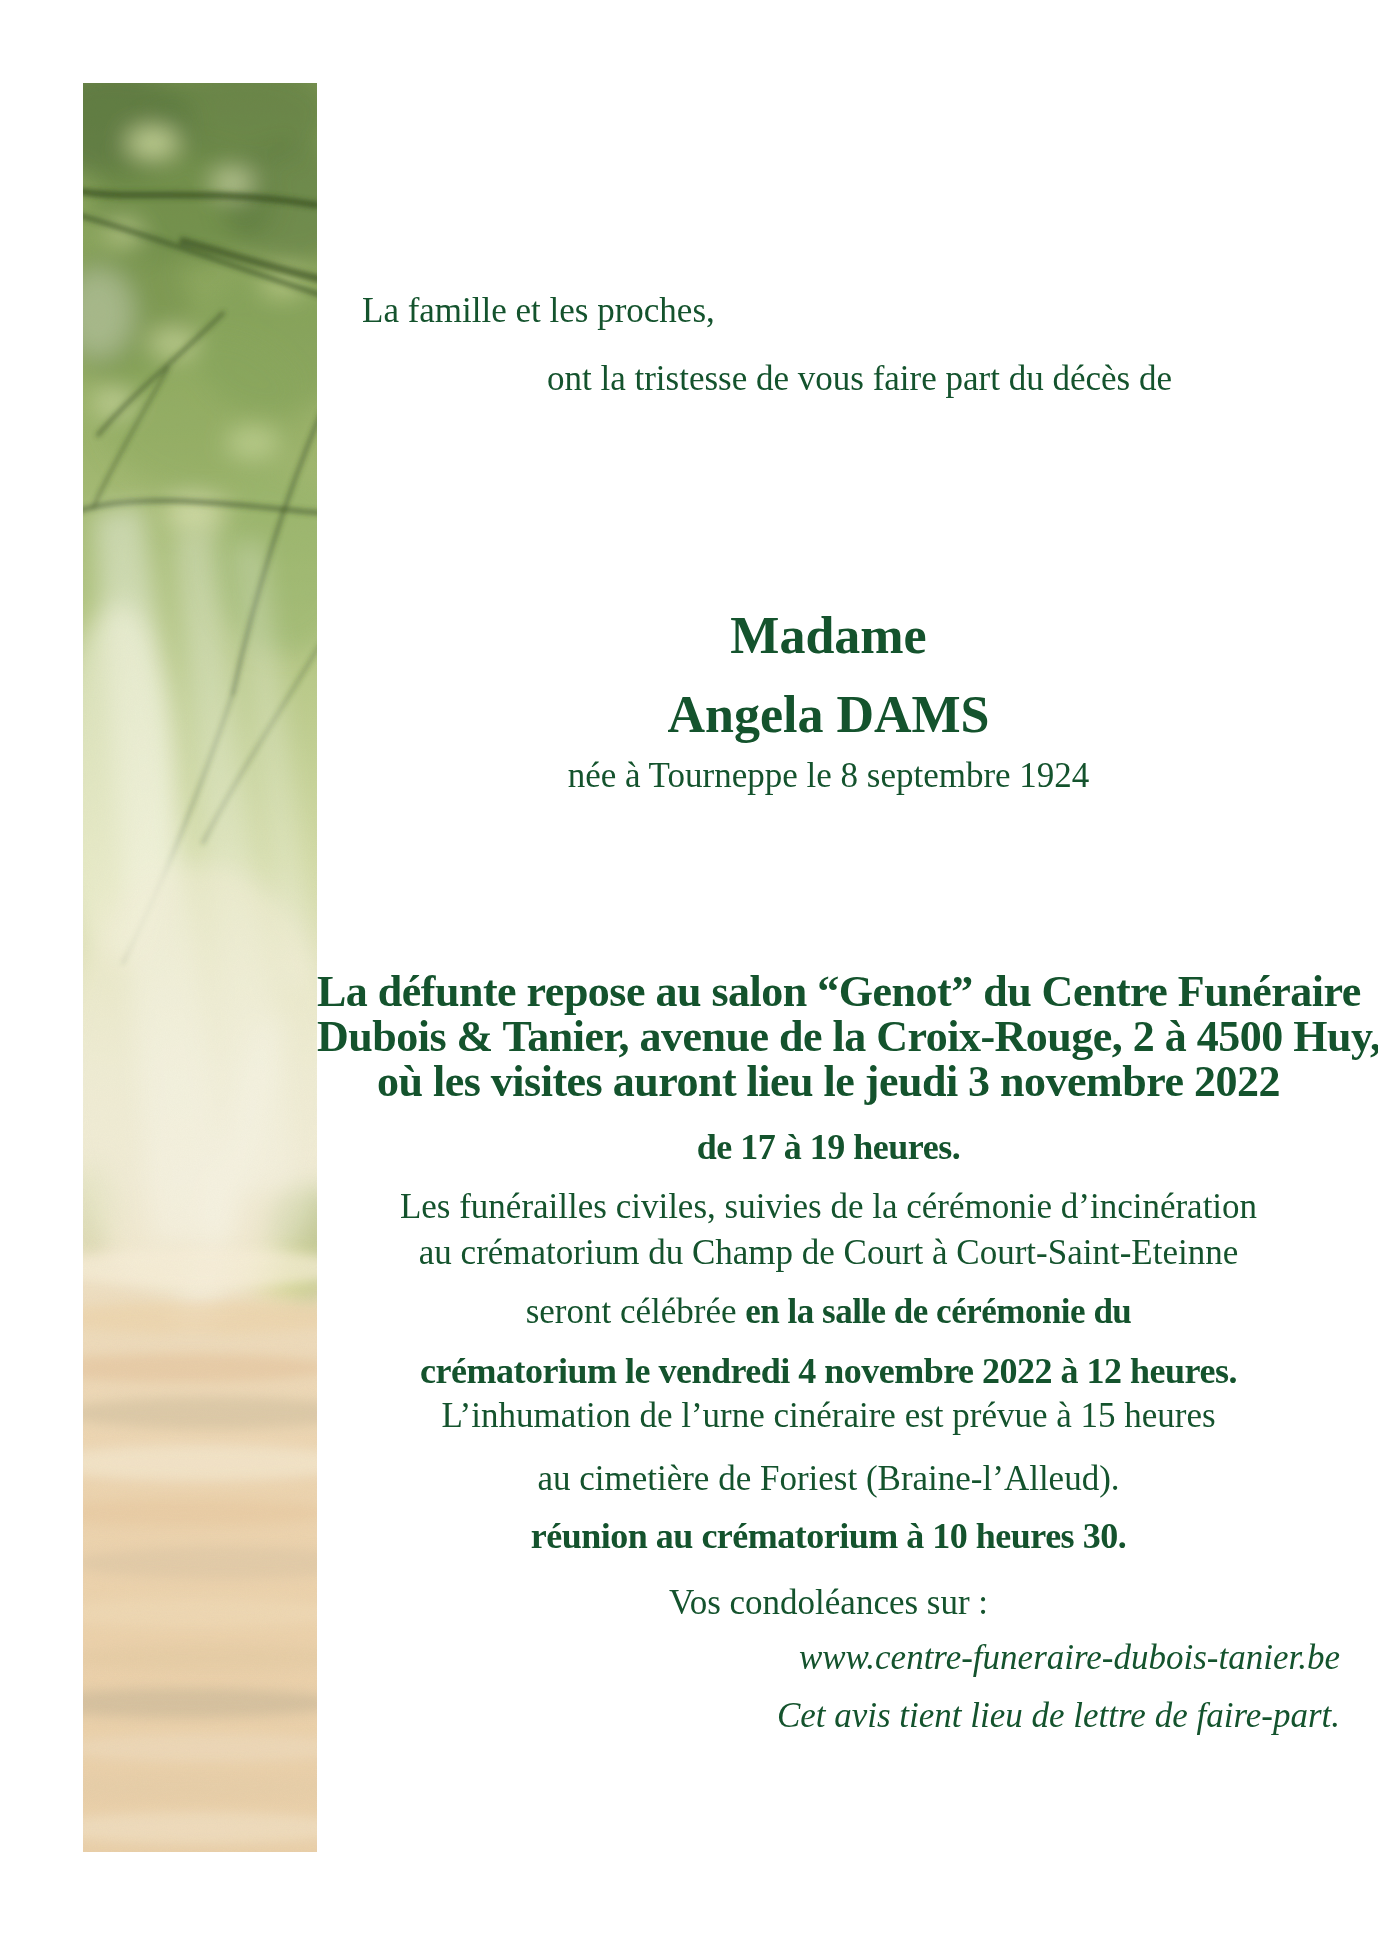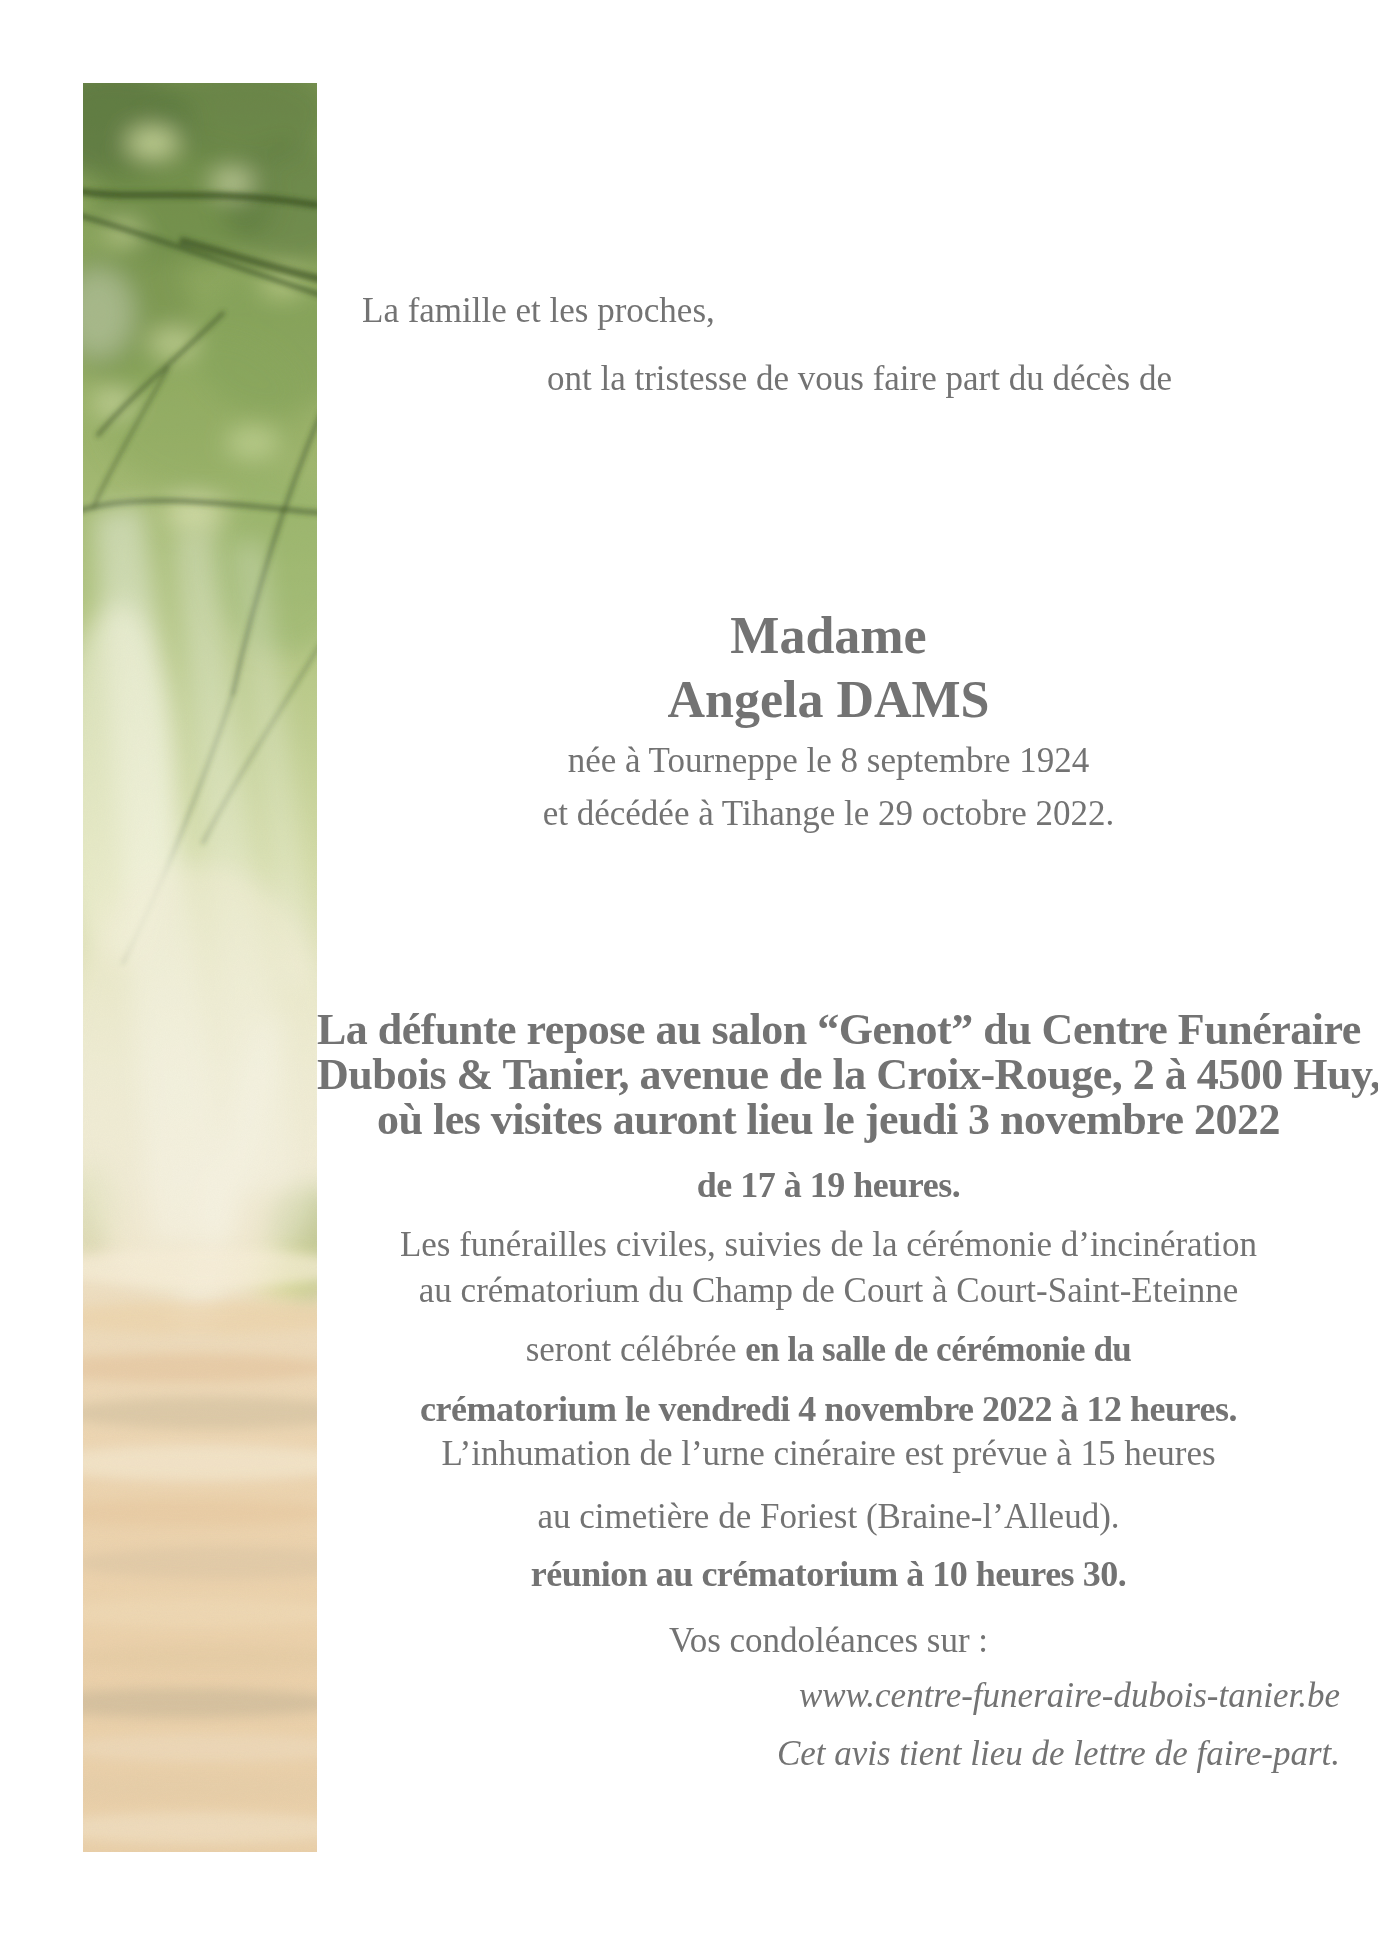--- a/index.html
+++ b/index.html
@@ -1,21 +1,21 @@
 <!DOCTYPE html>
 <html><head>
 <meta charset="utf-8">
 <style>
   html,body{margin:0;padding:0;background:#ffffff;}
   .page{
     position:relative;
     width:1378px;height:1949px;
     background:#ffffff;
     font-family:"Liberation Serif","DejaVu Serif",serif;
-    color:#737373;
+    color:#14532d;
     overflow:hidden;
   }
   .photo{
     position:absolute;left:83px;top:83px;width:234px;height:1769px;
     overflow:hidden;
   }
   .photo svg{display:block;width:100%;height:100%;}
   .content{
     position:absolute;left:317px;top:0;width:1023px;height:1949px;
     text-align:center;
@@ -134,24 +134,23 @@
       <rect x="0" y="0" width="234" height="1769" filter="url(#grain)" opacity="0.5"></rect>
     </svg>
   </div>
 
   <div class="content">
 
     <p class="t left" style="margin-top:289px;padding-left:45px">La famille et les proches,</p>
     <p class="t left" style="margin-top:24px;padding-left:230px">ont la tristesse de vous faire part du décès de</p>
 
     <h1 class="name" style="margin-top:203px">Madame</h1>
-    <h2 class="name" style="">Angela DAMS</h2>
+    <h2 class="name" style="margin-top:15px">Angela DAMS</h2>
 
     <p class="t" style="margin-top:7px">née à Tourneppe le 8 septembre 1924</p>
-    <p class="t" style="margin-top:9px">et décédée à Tihange le 29 octobre 2022.</p>
 
     <div class="para tight" style="margin-top:171px">
       <div class="line">La défunte repose au salon “Genot” du Centre Funéraire</div>
       <div class="line">Dubois &amp; Tanier, avenue de la Croix-Rouge, 2 à 4500 Huy,</div>
       <div class="line">où les visites auront lieu le jeudi 3 novembre 2022</div>
     </div>
     <p class="b" style="margin-top:21px">de 17 à 19 heures.</p>
 
     <div class="para two" style="margin-top:14px">
       <div class="line">Les funérailles civiles, suivies de la cérémonie d’incinération</div>

